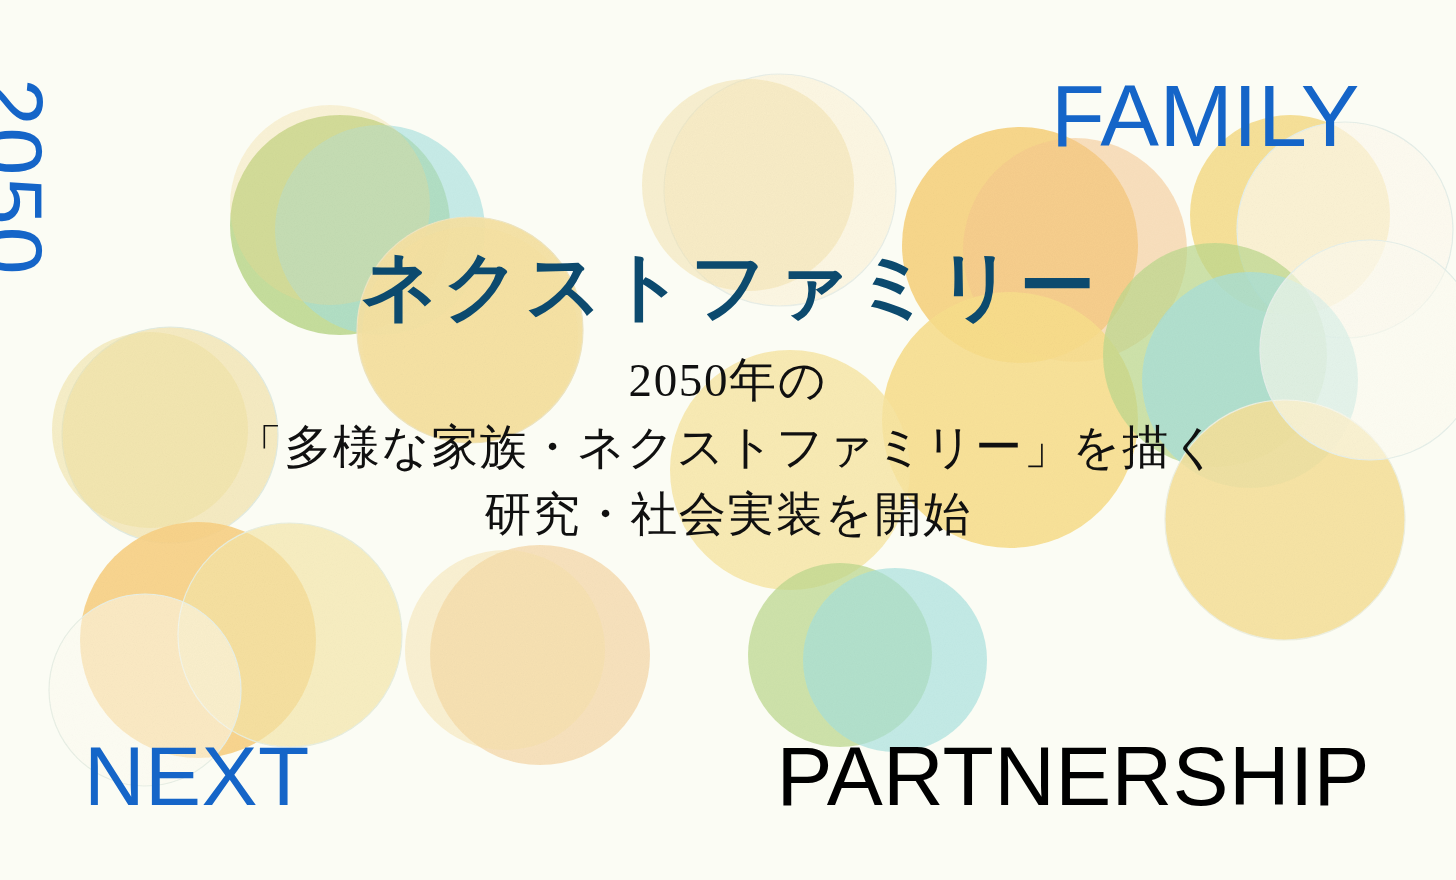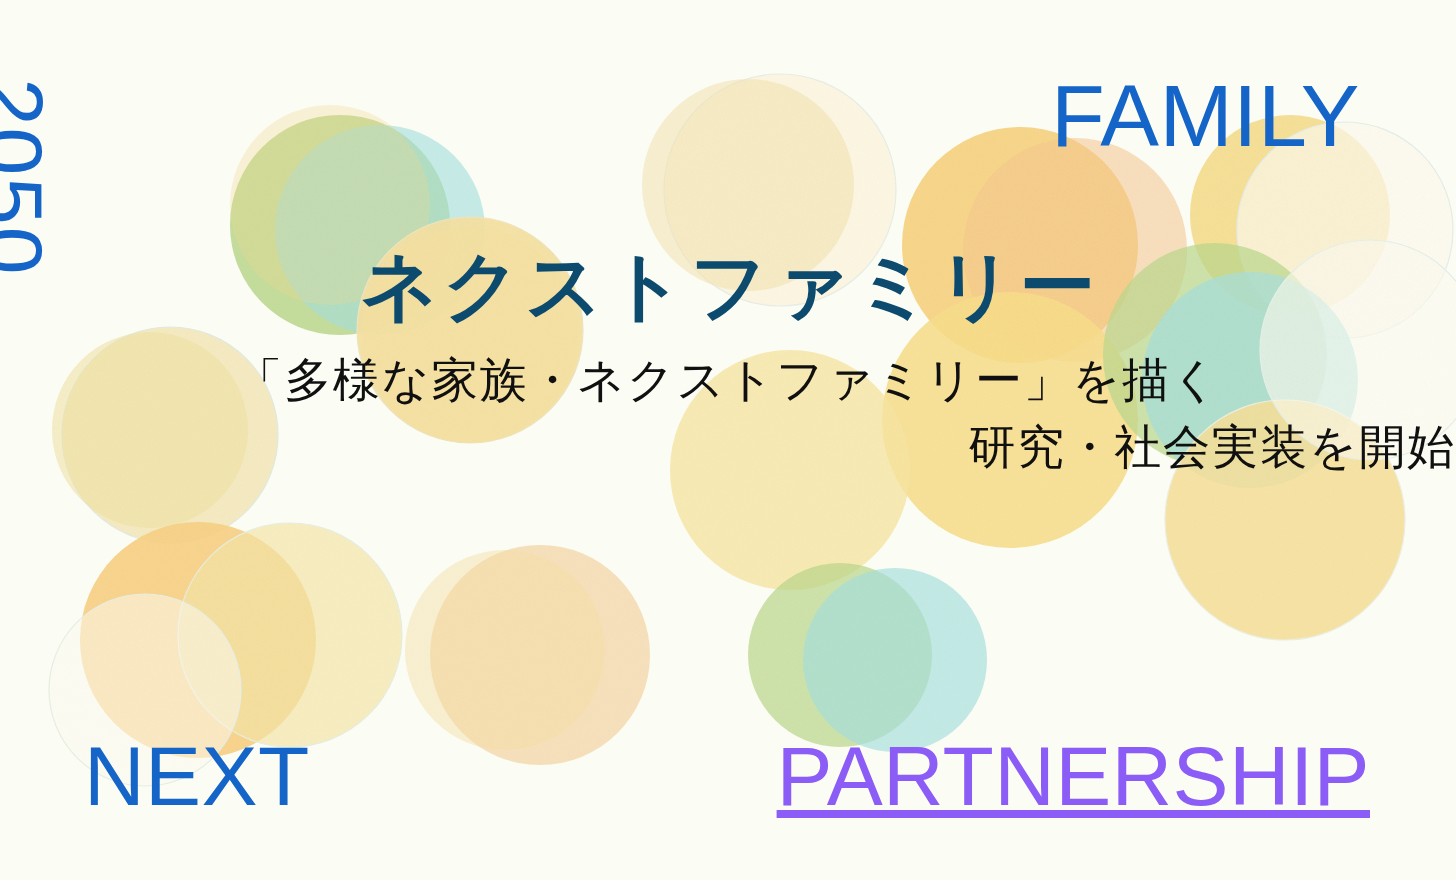--- a/index.html
+++ b/index.html
@@ -98,21 +98,21 @@
   #sub-lines li {
     font-size: 48px;
     line-height: 1.42;
     letter-spacing: 0.035em;
     font-weight: 500;
     color: #111111;
     white-space: nowrap;
   }
   #sub-lines li.line-1 { font-size: 47px; }
   #sub-lines li.line-2 { font-size: 47px; }
-  #sub-lines li.line-3 { font-size: 47px; text-align: right; }
+  #sub-lines li.line-3 { font-size: 47px; }
 </style>
 </head>
 <body>
 
 <div id="poster" style="background: rgb(251, 252, 244);">
 
   <svg id="circles" viewBox="0 0 1456 880" preserveAspectRatio="none" aria-hidden="true">
     <defs>
       <filter id="grain" x="-20%" y="-20%" width="140%" height="140%">
         <feTurbulence type="fractalNoise" baseFrequency="0.9" numOctaves="3" result="n"></feTurbulence>
@@ -153,23 +153,24 @@
         <circle cx="145" cy="690" r="96" fill="#fdfbf0" fill-opacity="0.55" stroke="#e9f0e6" stroke-width="1.2"></circle>
       </g>
   </svg>
 
   <div class="kw kw-thin" id="kw-year" style="color: rgb(21, 101, 200);">2050</div>
 
   <div class="kw kw-thin" id="kw-family" style="color: rgb(21, 101, 200);">FAMILY</div>
 
   <div class="kw kw-thin" id="kw-next" style="color: rgb(21, 101, 200);">NEXT</div>
 
-  <div class="kw kw-thin" id="kw-partnership" style="color: #8b5cf6; text-decoration: underline;">PARTNERSHIP</div>
+  <div class="kw kw-thin" id="kw-partnership" style="color: #000000;">PARTNERSHIP</div>
 
   <div id="headline-block">
     <h1 id="main-title" style="color: #0c4a6e;">ネクストファミリー</h1>
     <ul id="sub-lines">
+      <li class="line-1" style="color: rgb(16, 16, 16);">2050年の</li>
       <li class="line-2" style="color: rgb(16, 16, 16);">「多様な家族・ネクストファミリー」を描く</li>
       <li class="line-3" style="color: rgb(16, 16, 16);">研究・社会実装を開始</li>
     </ul>
   </div>
 
 </div>
 
 </body></html>

